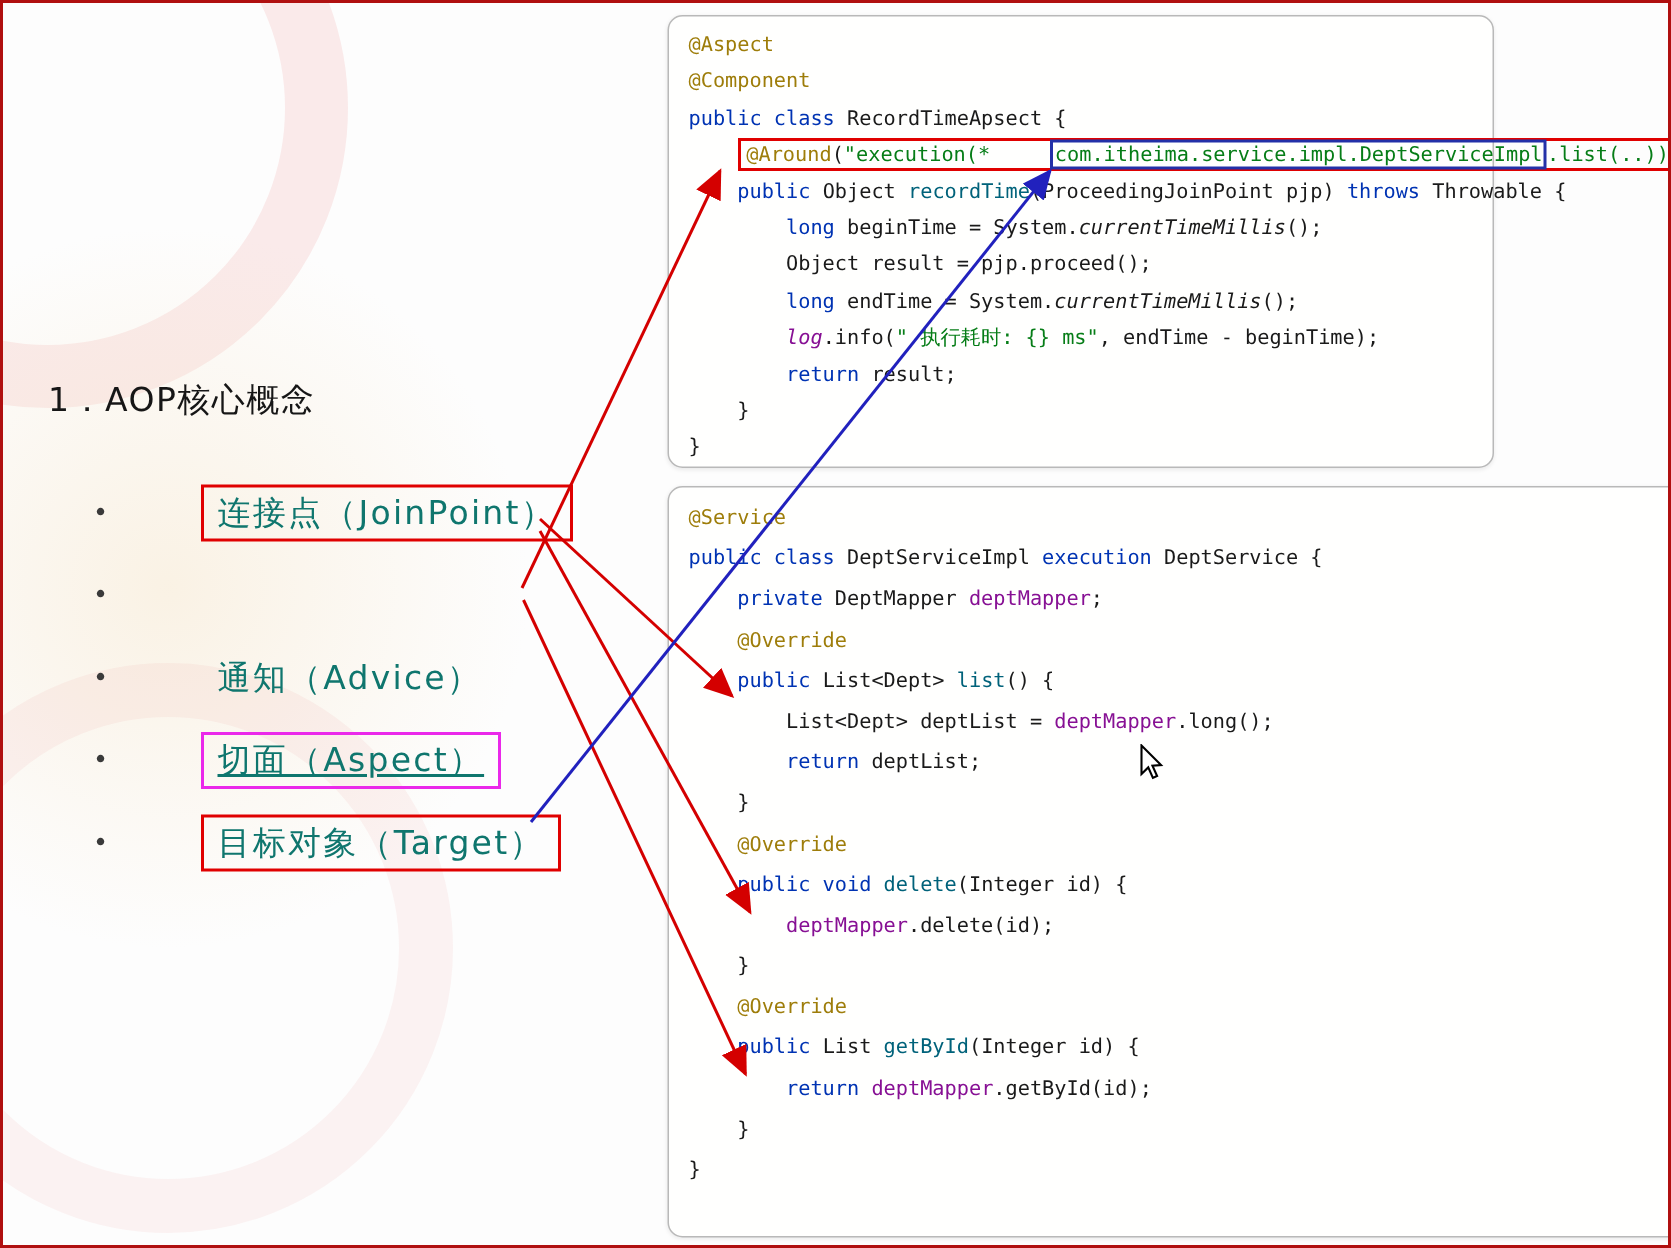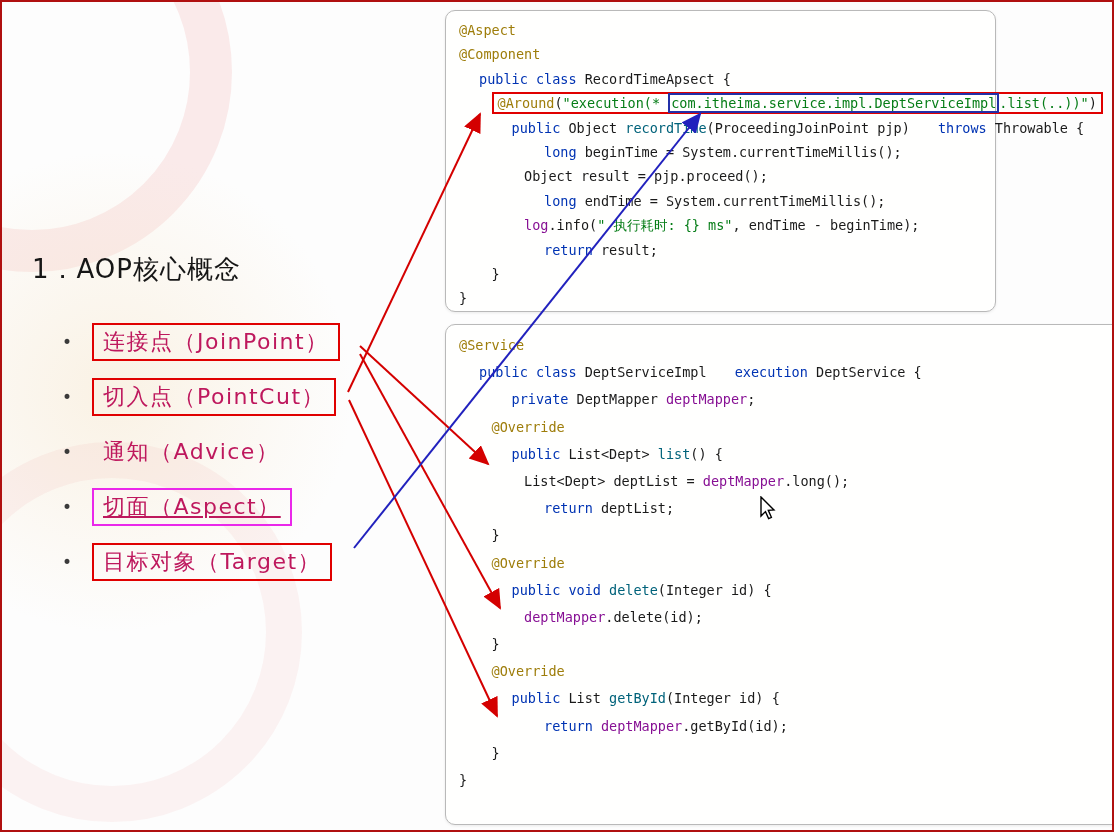--- a/index.html
+++ b/index.html
@@ -8,52 +8,52 @@
     position:relative; width:1114px; height:832px; overflow:hidden;
     background:#fdfdfd; border:2px solid #b01010;
     font-family:"DejaVu Sans","Liberation Sans",sans-serif;
   }
   .bg-circle { position:absolute; border-radius:50%; pointer-events:none; }
   .c1 { left:-170px; top:-130px; width:400px; height:400px; border:42px solid rgba(232,120,120,0.14); }
   .c2 { left:-140px; top:140px; width:500px; height:500px;
         background:radial-gradient(circle, rgba(246,228,198,0.45) 0%, rgba(246,228,198,0.0) 68%); }
   .c3 { left:-80px; top:440px; width:380px; height:380px; border:36px solid rgba(238,150,150,0.10); }
 
-  .title { position:absolute; left:30px; top:250px; font-size:26px; color:#161616;
+  .title { position:absolute; left:30px; top:250px; font-size:22px; color:#161616;
            font-weight:normal; letter-spacing:1px; }
 
   .bullets { position:absolute; left:60px; top:312px; list-style:none; }
   .bullet-row { height:55px; display:flex; align-items:center; }
   .dot { width:30px; font-size:17px; color:#3a3a3a; }
-  .concept-label { font-size:22px; color:#be185d; letter-spacing:1.5px;
-                   border:2px solid transparent; padding:2px 9px; background:transparent; }
+  .concept-label { font-size:22px; color:#0f766e; letter-spacing:1.5px;
+                   border:2px solid transparent; padding:2px 9px; background:transparent;margin-left:42px; }
   .box-red { border-color:#e00000; }
   .box-magenta { border-color:#ea28ea;text-decoration:underline; }
 
   .panel { position:absolute; left:443px; background:#fffffe;
            border:1px solid #b9b9b9; border-radius:10px;
            box-shadow:0 1px 3px rgba(0,0,0,0.08); }
   .panel-aspect  { top:8px;   width:551px; height:302px; }
   .panel-service { top:322px; width:758px; height:501px; }
 
   .code { font-family:"DejaVu Sans Mono","Liberation Mono",monospace;
           font-size:13.5px; color:#1a1a1a; padding:7px 0 0 13px; }
   .code-line { white-space:pre; }
   .panel-aspect  .code-line { line-height:24.4px; height:24.4px; }
   .panel-service .code-line { line-height:27.2px; height:27.2px; }
 
   .ann { color:#9e7d0a; }
-  .kw  { color:#0033b3;margin-left:20px; }
+  .kw  { color:#0033b3; }
   .str { color:#067d17; }
   .mth { color:#00627a; }
   .fld { color:#871094; }
   .pln { color:#1a1a1a; }
-  .it  { }
+  .it  { font-style:italic; }
   .redbox  { border:2px solid #e00000; padding:1px 4px; }
-  .bluebox { border:2px solid #2330a8; padding:0 1px; }
+  .bluebox { border:2px solid #2330a8; padding:0 1px;margin-left:32px; }
 
   .overlay { position:absolute; left:0; top:0; z-index:10; pointer-events:none; }
   .cursor  { position:absolute; left:757px; top:494px; z-index:12; pointer-events:none; }
 </style>
 </head>
 <body>
 
 <div class="page">
 
   <div class="bg-circle c1"></div>
@@ -62,21 +62,20 @@
 
   <h1 class="title">1．AOP核心概念</h1>
 
   <ul class="bullets">
       <li class="bullet-row">
         <span class="dot">•</span>
         <span class="concept-label box-red">连接点（JoinPoint）</span>
       </li>
       <li class="bullet-row">
         <span class="dot">•</span>
-        <span class="concept-label box-red">切入点（PointCut）</span>
       </li>
       <li class="bullet-row">
         <span class="dot">•</span>
         <span class="concept-label">通知（Advice）</span>
       </li>
       <li class="bullet-row">
         <span class="dot">•</span>
         <span class="concept-label box-magenta">切面（Aspect）</span>
       </li>
       <li class="bullet-row">

